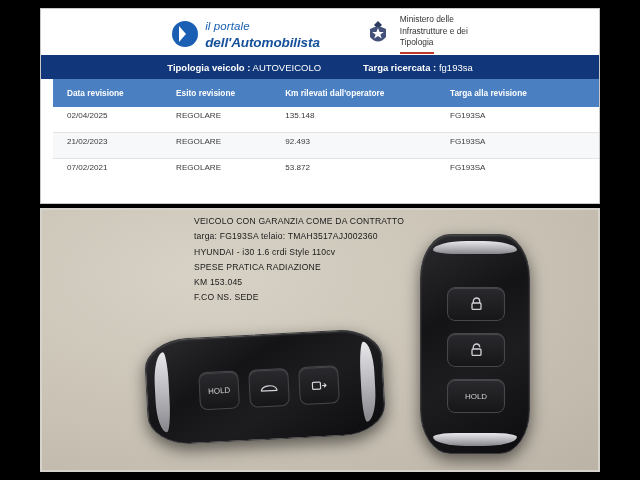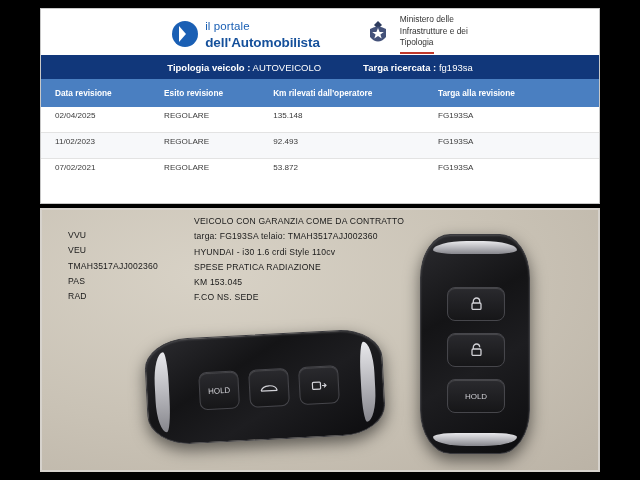--- a/index.html
+++ b/index.html
@@ -58,20 +58,21 @@
     left: 7px;
     top: 5px;
     width: 0;
     height: 0;
     border-left: 7px solid #ffffff;
     border-top: 8px solid transparent;
     border-bottom: 8px solid transparent;
   }
   .brand-left .txt {
     line-height: 1.04;
+    font-style: italic;
   }
   .brand-left .t1 {
     font-size: 11.5px;
     color: #1a5fb4;
     letter-spacing: .1px;
   }
   .brand-left .t2 {
     font-size: 13.5px;
     font-weight: bold;
     color: #15509b;
@@ -110,20 +111,21 @@
     gap: 42px;
     font-size: 9.5px;
   }
   .filter-bar .lab { font-weight: bold; }
   .filter-bar .val { font-weight: normal; }
 
   table.rev {
     width: 100%;
     border-collapse: collapse;
     table-layout: fixed;
+    margin-left: 12px;
   }
   table.rev thead th {
     background: #4a7fc1;
     color: #ffffff;
     font-size: 8.3px;
     font-weight: bold;
     text-align: left;
     padding: 9px 0 9px 14px;
     border: none;
   }
@@ -321,43 +323,38 @@
         </tr>
       </thead>
       <tbody>
         <tr>
           <td>02/04/2025</td>
           <td>REGOLARE</td>
           <td>135.148</td>
           <td>FG193SA</td>
         </tr>
         <tr>
-          <td>11/02/2023</td>
+          <td>21/02/2023</td>
           <td>REGOLARE</td>
           <td>92.493</td>
           <td>FG193SA</td>
         </tr>
         <tr>
           <td>07/02/2021</td>
           <td>REGOLARE</td>
           <td>53.872</td>
           <td>FG193SA</td>
         </tr>
       </tbody>
     </table>
   </div>
 
   <div class="photo-panel">
     <div class="photo-inner">
 
-      <div class="annot">VVU
-VEU
-TMAH3517AJJ002360
-PAS
-RAD</div>
       <div class="annot-col2">VEICOLO CON GARANZIA COME DA CONTRATTO
 targa: FG193SA telaio: TMAH3517AJJ002360
 HYUNDAI - i30 1.6 crdi Style 110cv
 SPESE PRATICA RADIAZIONE
 KM 153.045
 F.CO NS. SEDE</div>
 
       <div class="fob" id="fob-right">
         <span class="chrome-top"></span>
         <span class="chrome-bot"></span>

